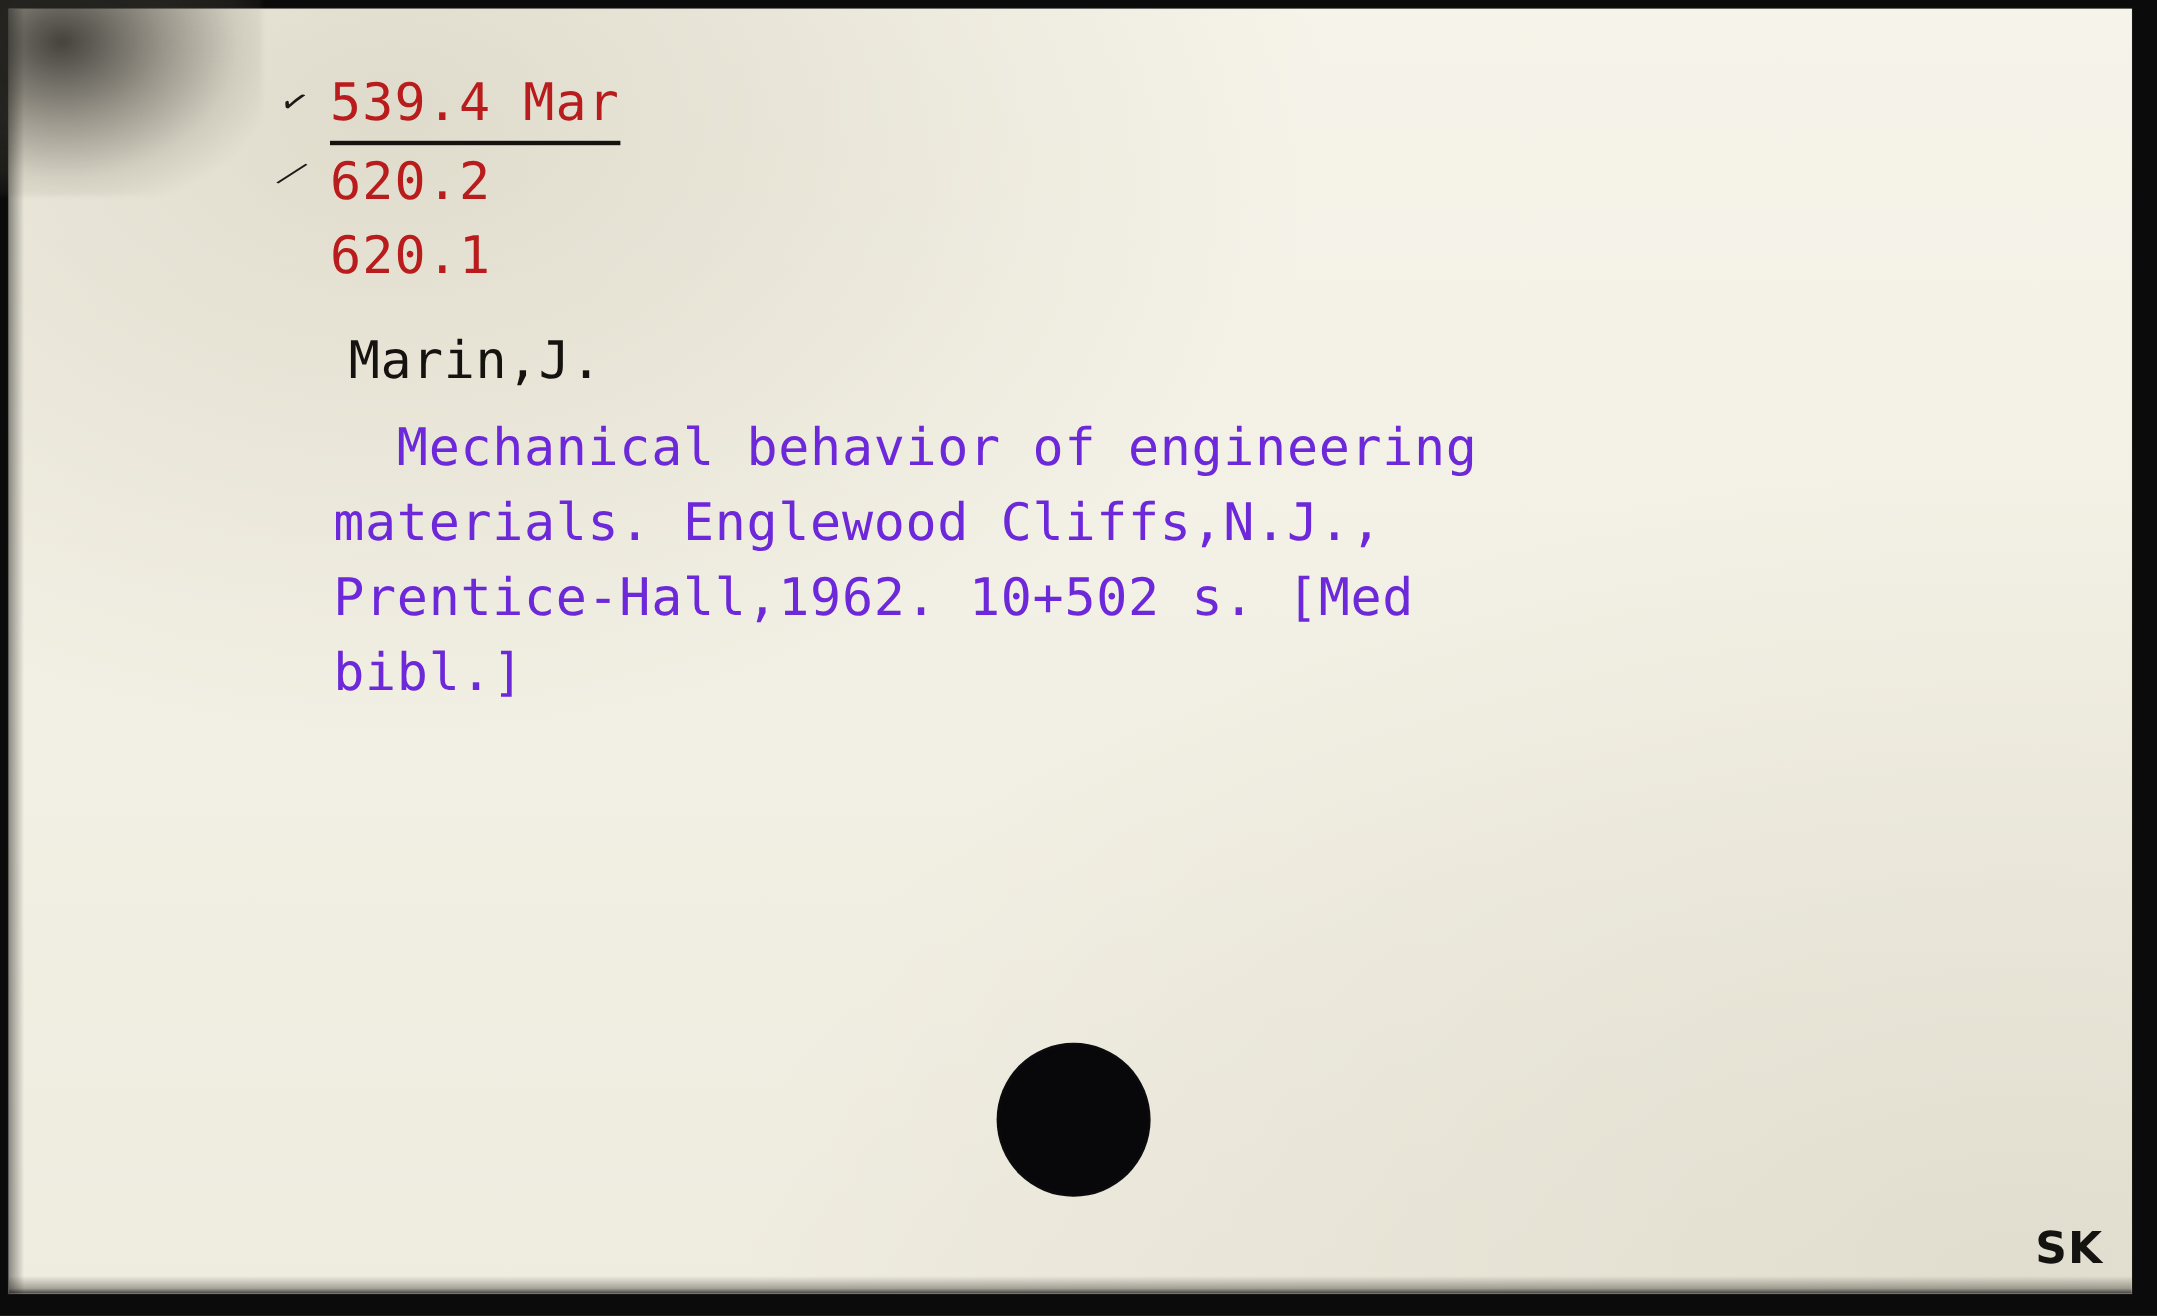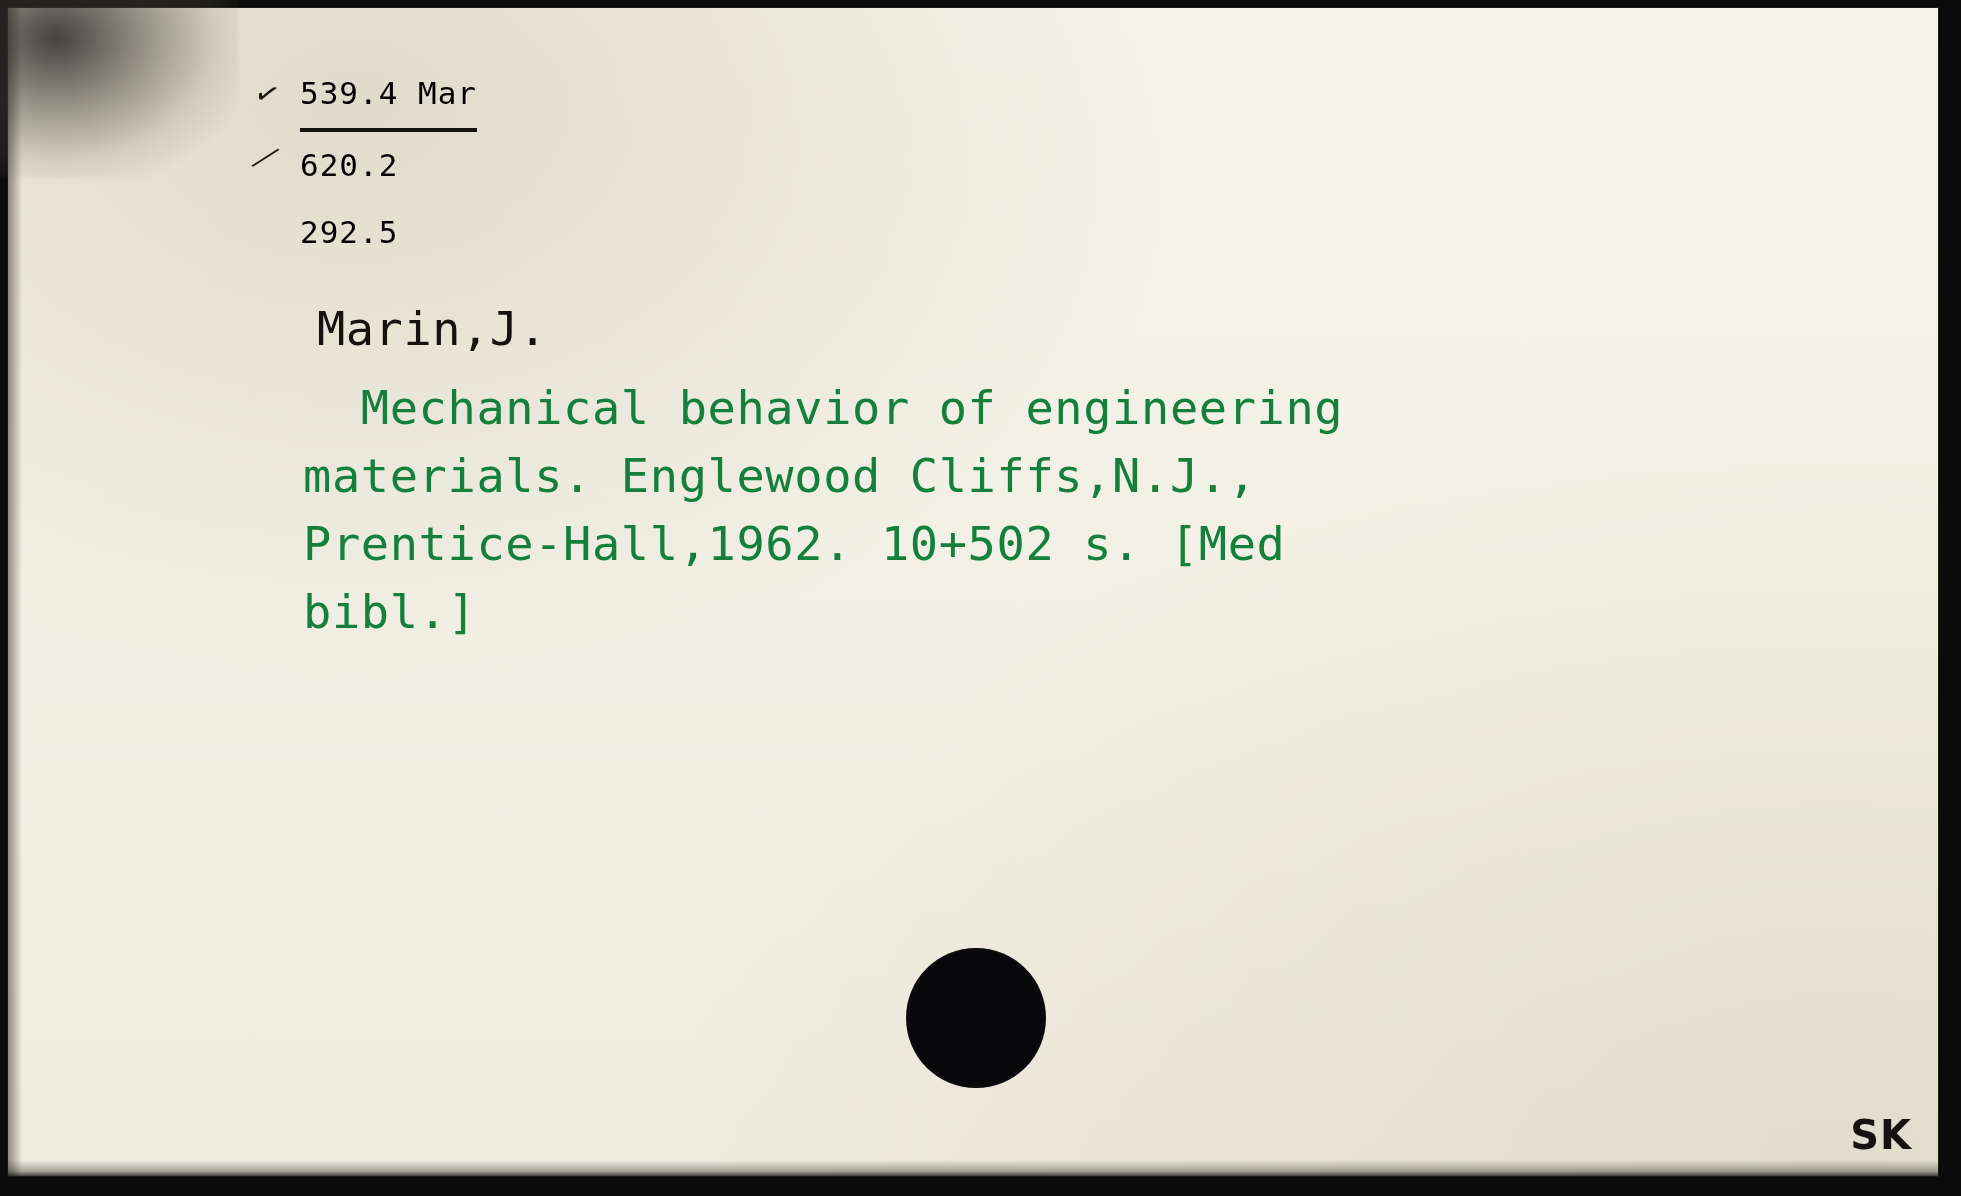--- a/index.html
+++ b/index.html
@@ -77,23 +77,23 @@
   }
 
   
   #callnumber-block {
     position: absolute;
     left: 292px;
     top: 52px;
     width: 700px;
   }
   .call-line {
-    font-size: 31px;
+    font-size: 47px;
     line-height: 67px;
-    color: #000000;
+    color: #b91c1c;
     white-space: pre;
     font-family: "DejaVu Sans Mono", monospace;
     letter-spacing: 1px;
   }
   #call-line-0 {
     display: inline-block;
     border-bottom: 4px solid #15130f;
     padding-bottom: 1px;
   }
 
@@ -116,21 +116,21 @@
   }
   #body-block {
     position: absolute;
     left: 295px;
     top: 366px;
     width: 1480px;
   }
   .body-line {
     font-size: 47px;
     line-height: 68px;
-    color: #15803d;
+    color: #6d28d9;
     white-space: pre;
     font-family: "DejaVu Sans Mono", monospace;
     letter-spacing: 0.6px;
   }
 
   
   #punch-hole {
     position: absolute;
     left: 898px;
     top: 940px;
@@ -176,21 +176,21 @@
     <div id="corner-smudge"></div>
 
     <div id="showthrough"></div>
 
     <span class="tick" id="tick-1">✓</span>
     <span class="tick" id="tick-2">╱</span>
 
     <div id="callnumber-block">
       <div class="call-line"><span id="call-line-0">539.4 Mar</span></div>
       <div class="call-line">620.2</div>
-      <div class="call-line">292.5</div>
+      <div class="call-line">620.1</div>
     </div>
 
     <div class="typed" id="author-line">Marin,J.</div>
 
     <div id="body-block">
       <div class="body-line">  Mechanical behavior of engineering</div>
       <div class="body-line">materials. Englewood Cliffs,N.J.,</div>
       <div class="body-line">Prentice-Hall,1962. 10+502 s. [Med</div>
       <div class="body-line">bibl.]</div>
     </div>

